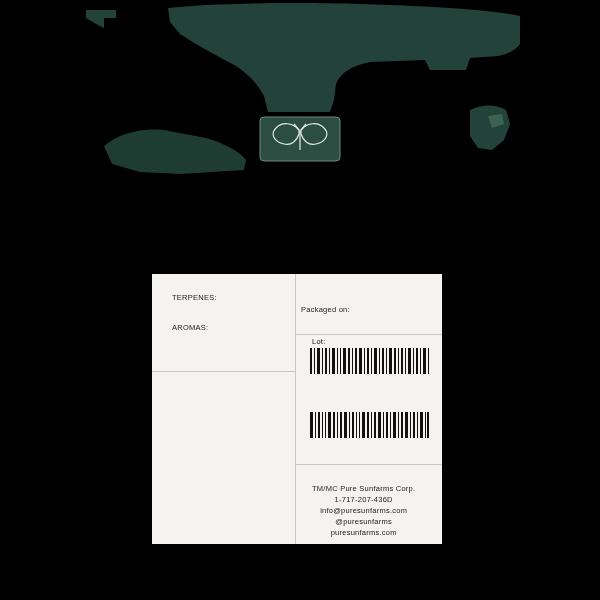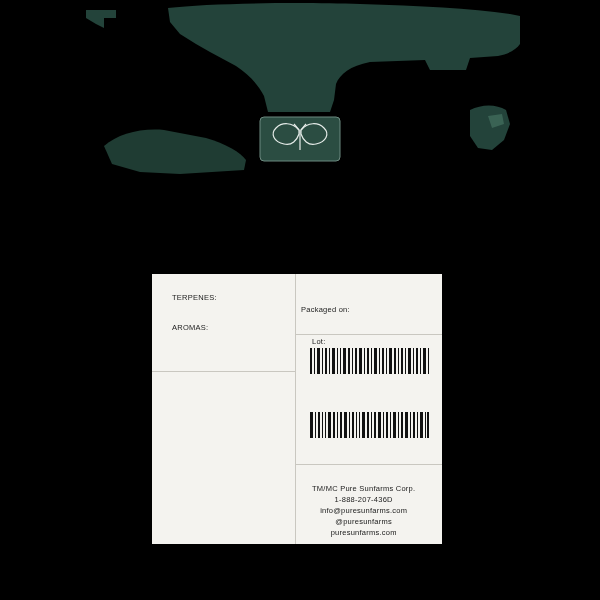--- a/index.html
+++ b/index.html
@@ -182,21 +182,21 @@
     <div class="h-divider-right2"></div>
 
     <div class="txt terpenes">TERPENES:</div>
     <div class="txt aromas">AROMAS:</div>
 
     <div class="txt lot">Lot:</div>
     <div class="txt packaged">Packaged on:</div>
 
 
     <div class="txt company">TM/MC Pure Sunfarms Corp.
-1-888-207-436D
+1-717-207-436D
 info@puresunfarms.com
 @puresunfarms
 puresunfarms.com</div>
 
     <div class="barcode barcode-1">
       <svg class="bc-svg" width="120" height="26" viewBox="0 0 120 26" xmlns="http://www.w3.org/2000/svg">
         <rect x="0" y="0" width="120" height="26" fill="#f4f3ef"></rect>
         <g fill="#111111">
           <rect x="1" y="0" width="2" height="26"></rect>
             <rect x="5" y="0" width="1" height="26"></rect>

